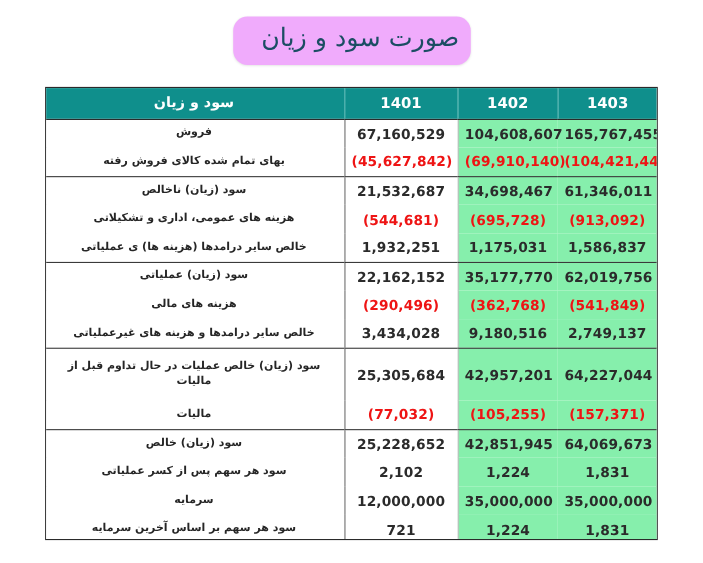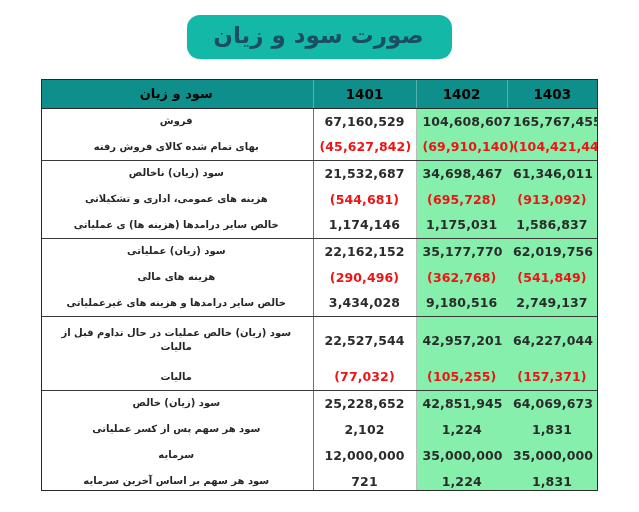--- a/index.html
+++ b/index.html
@@ -21,26 +21,26 @@
     position: absolute;
     top: 0;
     left: 0;
     width: 639px;
     height: 74px;
     display: flex;
     align-items: center;
     justify-content: center;
   }
   #title-pill {
-    background: #14b8a6;
+    background: #f0abfc;
     color: #1b4d63;
     font-size: 23px;
-    font-weight: bold;
+    font-weight: normal;
     border-radius: 13px;
-    padding: 7px 28px 10px 26px;
+    padding: 7px 10px 10px 26px;
     line-height: 1.15;
     letter-spacing: 0px;
     box-shadow: 0 1px 2px rgba(0,0,0,0.10);
     white-space: nowrap;
     direction: rtl;
   }
 
   
   #table-frame {
     position: absolute;
@@ -63,21 +63,21 @@
   }
 
   table.stmt col.c-label { width: 273px; }
   table.stmt col.c-1401  { width: 103px; }
   table.stmt col.c-1402  { width: 91px;  }
   table.stmt col.c-1403  { width: 90px;  }
 
   
   thead th {
     background: #0f8f8c;
-    color: #000000;
+    color: #ffffff;
     font-size: 13.5px;
     font-weight: bold;
     height: 28px;
     padding: 0;
     text-align: center;
     vertical-align: middle;
     border-bottom: 1.5px solid #2a2a2a;
     border-left: 1px solid #4fb3b0;
     box-sizing: border-box;
   }
@@ -173,21 +173,21 @@
         </tr>
         <tr>
           <td class="num col-1403 neg">(913,092)</td>
           <td class="num col-1402 neg">(695,728)</td>
           <td class="num col-1401 neg">(544,681)</td>
           <td class="label col-label">هزینه های عمومی، اداری و تشکیلاتی</td>
         </tr>
         <tr class="grp-end">
           <td class="num col-1403">1,586,837</td>
           <td class="num col-1402">1,175,031</td>
-          <td class="num col-1401">1,174,146</td>
+          <td class="num col-1401">1,932,251</td>
           <td class="label col-label">خالص سایر درامدها (هزینه ها) ی عملیاتی</td>
         </tr>
         <tr>
           <td class="num col-1403">62,019,756</td>
           <td class="num col-1402">35,177,770</td>
           <td class="num col-1401">22,162,152</td>
           <td class="label col-label">سود (زیان) عملیاتی</td>
         </tr>
         <tr>
           <td class="num col-1403 neg">(541,849)</td>
@@ -197,21 +197,21 @@
         </tr>
         <tr class="grp-end">
           <td class="num col-1403">2,749,137</td>
           <td class="num col-1402">9,180,516</td>
           <td class="num col-1401">3,434,028</td>
           <td class="label col-label">خالص سایر درامدها و هزینه های غیرعملیاتی</td>
         </tr>
         <tr>
           <td class="num col-1403" style="height: 48px;">64,227,044</td>
           <td class="num col-1402" style="height: 48px;">42,957,201</td>
-          <td class="num col-1401" style="height: 48px;">22,527,544</td>
+          <td class="num col-1401" style="height: 48px;">25,305,684</td>
           <td class="label col-label" style="height: 48px;">سود (زیان) خالص عملیات در حال تداوم قبل از مالیات</td>
         </tr>
         <tr class="grp-end">
           <td class="num col-1403 neg">(157,371)</td>
           <td class="num col-1402 neg">(105,255)</td>
           <td class="num col-1401 neg">(77,032)</td>
           <td class="label col-label">مالیات</td>
         </tr>
         <tr>
           <td class="num col-1403">64,069,673</td>

